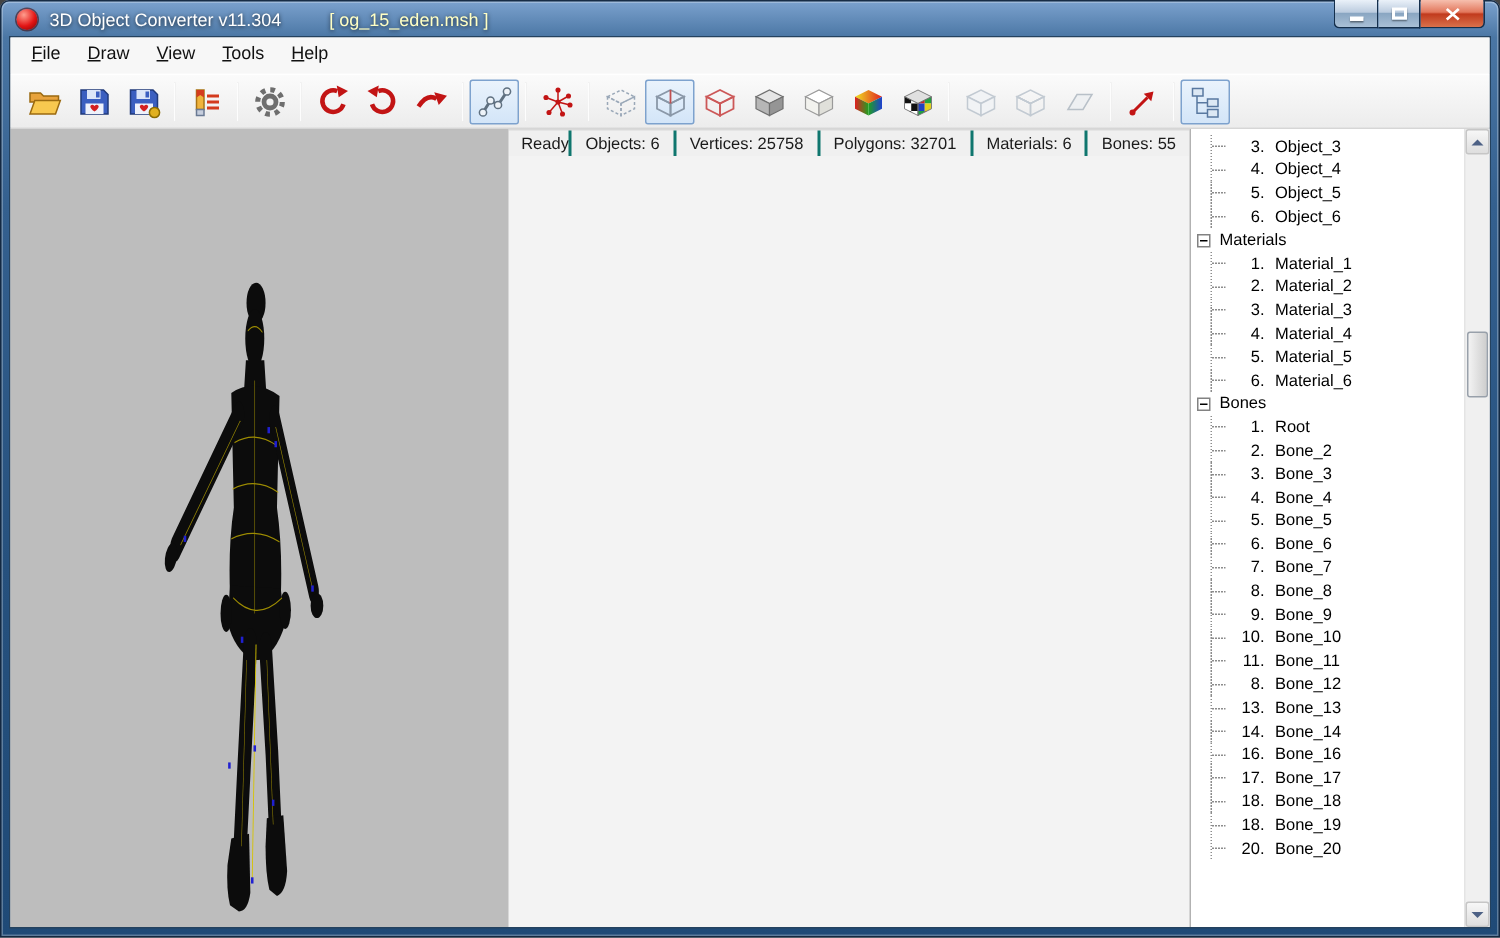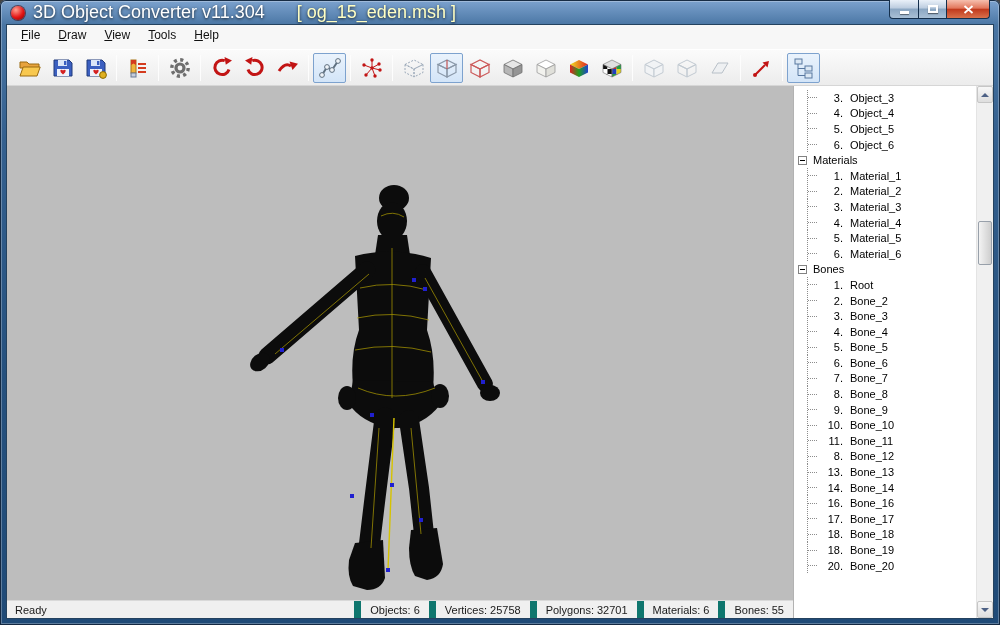--- a/index.html
+++ b/index.html
@@ -1,20 +1,20 @@
 <!DOCTYPE html>
 <html><head>
 <meta charset="utf-8">
 <style>
   *{margin:0;padding:0;box-sizing:border-box}
   html,body{width:1000px;height:625px;overflow:hidden;font-family:"Liberation Sans","DejaVu Sans",sans-serif;background:#444}
   .window{position:relative;width:1000px;height:625px;border-radius:6px 6px 0 0;
     background:linear-gradient(180deg,#7da3cf 0%,#4a76a4 4%,#34608f 22%,#26517e 60%,#1f4a77 100%);
     box-shadow:inset 0 0 0 1px rgba(16,36,60,.95), inset 0 0 0 2px rgba(255,255,255,.28)}
-  .titlebar{position:relative;height:25px;display:flex;align-items:center;padding-left:11px;color:#fff;font-size:18px}
+  .titlebar{position:relative;height:25px;display:flex;align-items:center;padding-left:11px;color:#fff;font-size:12px}
   .app-icon{width:14px;height:14px;border-radius:50%;flex:none;
     background:radial-gradient(circle at 35% 28%,#ff9e8e,#e31515 55%,#760202);
     box-shadow:0 0 0 1px rgba(60,0,0,.55);margin-right:8px}
   .title-text{text-shadow:0 1px 3px rgba(0,0,0,.75);white-space:nowrap}
   .doc-text{margin-left:32px;color:#ffffc4;text-shadow:0 1px 3px rgba(0,0,0,.75);white-space:nowrap}
   .win-buttons{position:absolute;top:0;right:10px;display:flex}
   .win-btn{height:19px;border:1px solid #142f4c;border-top:none;display:flex;align-items:center;justify-content:center}
   .win-btn.min{width:30px;border-radius:0 0 0 4px;
     background:linear-gradient(#eaf1f9 0%,#bcccdf 45%,#8aa6c2 50%,#a9c0d6 100%)}
   .win-btn.max{width:28px;border-left:none;
@@ -29,27 +29,27 @@
   .menu-item{display:inline-block;padding:3px 9px;cursor:default}
   .menu-item::first-letter{text-decoration:underline}
 
   .toolbar{height:37px;flex:none;display:flex;align-items:center;padding:0 6px;
     background:linear-gradient(#fbfbfb,#ececec);border-top:1px solid #fff;border-bottom:1px solid #d6d6d6}
   .tb-sep{width:1px;height:26px;background:#d2d2d2;border-right:1px solid #fdfdfd;margin:0 4px;flex:none}
   .tb-btn{width:33px;height:30px;flex:none;display:flex;align-items:center;justify-content:center;border:1px solid transparent;border-radius:2px}
   .tb-btn.selected{border-color:#7da2ce;background:linear-gradient(#eaf3fc,#d3e5f8)}
 
   .main-row{flex:1;display:flex;min-height:0}
-  .viewport-col{flex:1;display:flex;flex-direction:column;min-width:0}
+  .viewport-col{flex:1;display:flex;min-width:0}
   .viewport{flex:1;background:#bdbdbd;position:relative;overflow:hidden}
   .model{position:absolute;left:0;top:0;width:100%;height:100%}
   .statusbar{height:18px;flex:none;background:#f0f0f0;border-top:1px solid #d9d9d9;display:flex;align-items:stretch;font-size:11px;color:#1a1a1a}
   .status-ready{flex:1;display:flex;align-items:center;padding-left:8px}
   .status-stats{display:flex}
-  .status-cell{padding:0 9px;border-left:7px solid #0f766e;display:flex;align-items:center;white-space:nowrap}
+  .status-cell{padding:0 9px;border-left:2px solid #0f766e;display:flex;align-items:center;white-space:nowrap}
 
   .tree-panel{width:200px;flex:none;background:#fff;border-left:1px solid #b2b2b2;display:flex;overflow:hidden}
   .tree-list{flex:1;padding-top:4px;font-size:11px;color:#000;overflow:hidden}
   .tree-row{height:15.6px;display:flex;align-items:center;white-space:nowrap;cursor:default}
   .tw-vline{align-self:stretch;width:1px;margin-left:13px;flex:none;
     background:repeating-linear-gradient(180deg,#8c8c8c 0 1px,transparent 1px 2px)}
   .tw-dash{width:9px;height:1px;flex:none;
     background:repeating-linear-gradient(90deg,#8c8c8c 0 1px,transparent 1px 2px)}
   .minus-box{width:9px;height:9px;border:1px solid #828282;background:#fff;margin-left:4px;margin-right:6px;position:relative;flex:none}
   .minus-box::after{content:"";position:absolute;left:1px;right:1px;top:3px;height:1px;background:#000}

